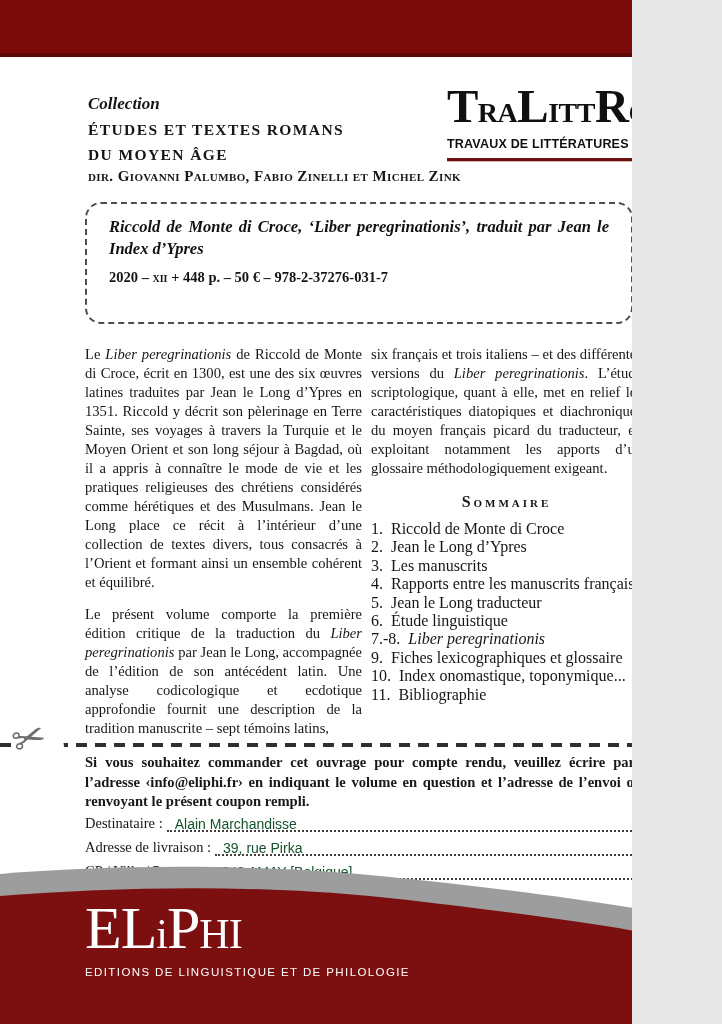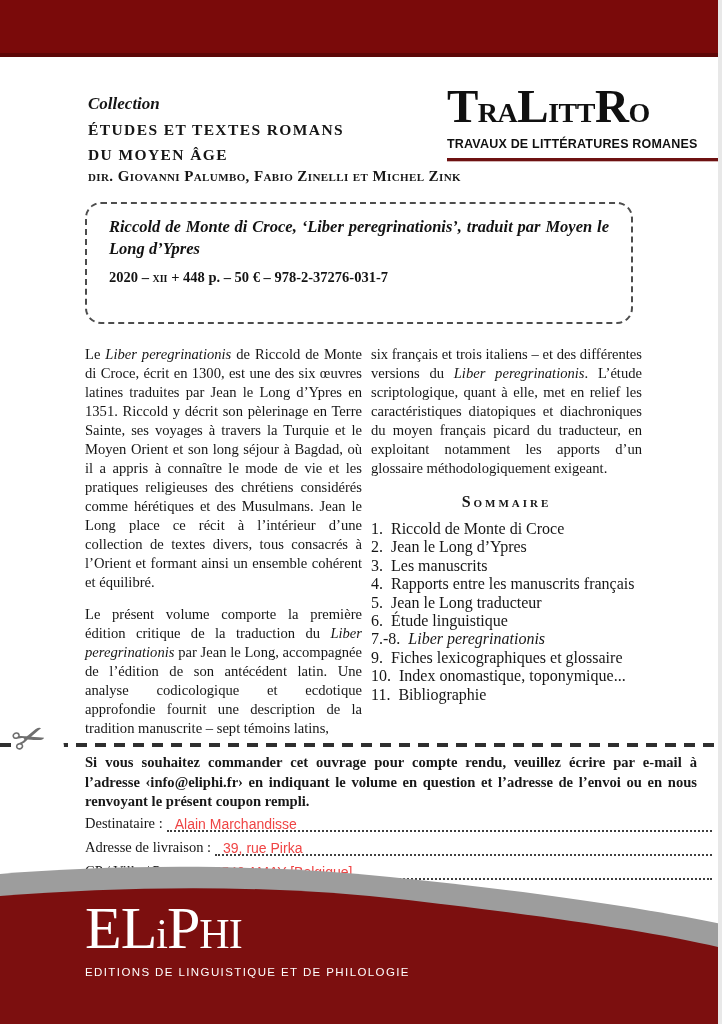--- a/index.html
+++ b/index.html
@@ -1,16 +1,16 @@
 <!DOCTYPE html>
 <html><head>
 <meta charset="utf-8">
 <style>
   html,body{margin:0;padding:0;background:#e8e8e8;}
-  .page{position:relative;width:718px;height:1024px;background:#ffffff;overflow:hidden;
+  .page{position:relative;width:632px;height:1024px;background:#ffffff;overflow:hidden;
         font-family:"Liberation Serif",serif;color:#161616;}
   .abs{position:absolute;}
 
   
   .topbar{left:0;top:0;width:722px;height:53px;background:#7a0a0a;border-bottom:4px solid #5d0707;}
 
   
   .collection-label{left:88px;top:94px;font-size:17px;font-weight:700;font-style:italic;}
   .collection-name{left:88px;top:117px;font-size:15.5px;font-weight:700;letter-spacing:1.4px;line-height:25px;}
   .directors{left:88px;top:168px;font-size:15px;font-weight:700;font-variant:small-caps;letter-spacing:.4px;}
@@ -49,21 +49,21 @@
   .scissors{left:12px;top:718px;font-size:40px;color:#6f6f6f;transform:rotate(-18deg);line-height:40px;
             font-family:"DejaVu Sans",sans-serif;}
 
   
   .coupon-text{left:85px;top:753px;width:612px;font-size:14.6px;font-weight:700;
                line-height:19.5px;text-align:justify;color:#181818;}
   .form-rows{left:85px;top:808px;width:627px;text-align:right;}
   .form-row{display:flex;align-items:flex-end;height:24px;}
   .f-label{font-size:14.5px;white-space:nowrap;padding-right:4px;}
   .f-fill{flex:1;border-bottom:2px dotted #3f3f3f;position:relative;height:100%;}
-  .f-value{font-family:"Liberation Sans",sans-serif;font-size:14px;color:#ef4444;
+  .f-value{font-family:"Liberation Sans",sans-serif;font-size:14px;color:#14532d;
            position:absolute;left:8px;bottom:-2px;white-space:nowrap;}
 
   
   .footer{left:0;top:862px;width:722px;height:162px;}
   .eliphi{left:85px;top:897px;color:#ffffff;}
   .el-line{display:flex;align-items:baseline;letter-spacing:-1px;line-height:62px;
            font-family:"Liberation Serif",serif;}
   .el-line span{font-size:42px;}
   .el-line span.big{font-size:60px;}
   .el-tagline{font-family:"Liberation Sans",sans-serif;font-size:11.5px;letter-spacing:1.4px;margin-top:1px;text-align:right;}
@@ -93,21 +93,21 @@
         <span class="big">L</span>
         <span>ITT</span>
         <span class="big">R</span>
         <span>O</span>
       </div>
     <div class="tl-tagline">TRAVAUX DE LITTÉRATURES ROMANES</div>
     <div class="tl-rule"></div>
   </div>
 
   <div class="abs titlebox">
-    <div class="bk-title">Riccold de Monte di Croce, ‘Liber peregrinationis’, traduit par Moyen le Long d’Ypres</div>
+    <div class="bk-title">Riccold de Monte di Croce, ‘Liber peregrinationis’, traduit par Jean le Index d’Ypres</div>
     <div class="bk-meta"><span>2020 – </span><span class="sc">xii</span><span> + 448 p. – 50 € – 978-2-37276-031-7</span></div>
   </div>
 
   <div class="abs body-cols">
     <div class="colL">
       <div class="para"><span>Le </span><span class="it">Liber peregrinationis</span><span> de Riccold de Monte di Croce, écrit en 1300, est une des six œuvres latines traduites par Jean le Long d’Ypres en 1351. Riccold y décrit son pèlerinage en Terre Sainte, ses voyages à travers la Turquie et le Moyen Orient et son long séjour à Bagdad, où il a appris à connaître le mode de vie et les pratiques religieuses des chrétiens considérés comme hérétiques et des Musulmans. Jean le Long place ce récit à l’intérieur d’une collection de textes divers, tous consacrés à l’Orient et formant ainsi un ensemble cohérent et équilibré.</span></div>
       <div class="para"><span>Le présent volume comporte la première édition critique de la traduction du </span><span class="it">Liber peregrinationis</span><span> par Jean le Long, accompagnée de l’édition de son antécédent latin. Une analyse codicologique et ecdotique approfondie fournit une description de la tradition manuscrite – sept témoins latins,</span></div>
     </div>
     <div class="colR">
       <div class="para"><span>six français et trois italiens – et des différentes versions du </span><span class="it">Liber peregrinationis</span><span>. L’étude scriptologique, quant à elle, met en relief les caractéristiques diatopiques et diachroniques du moyen français picard du traducteur, en exploitant notamment les apports d’un glossaire méthodologiquement exigeant.</span></div>

